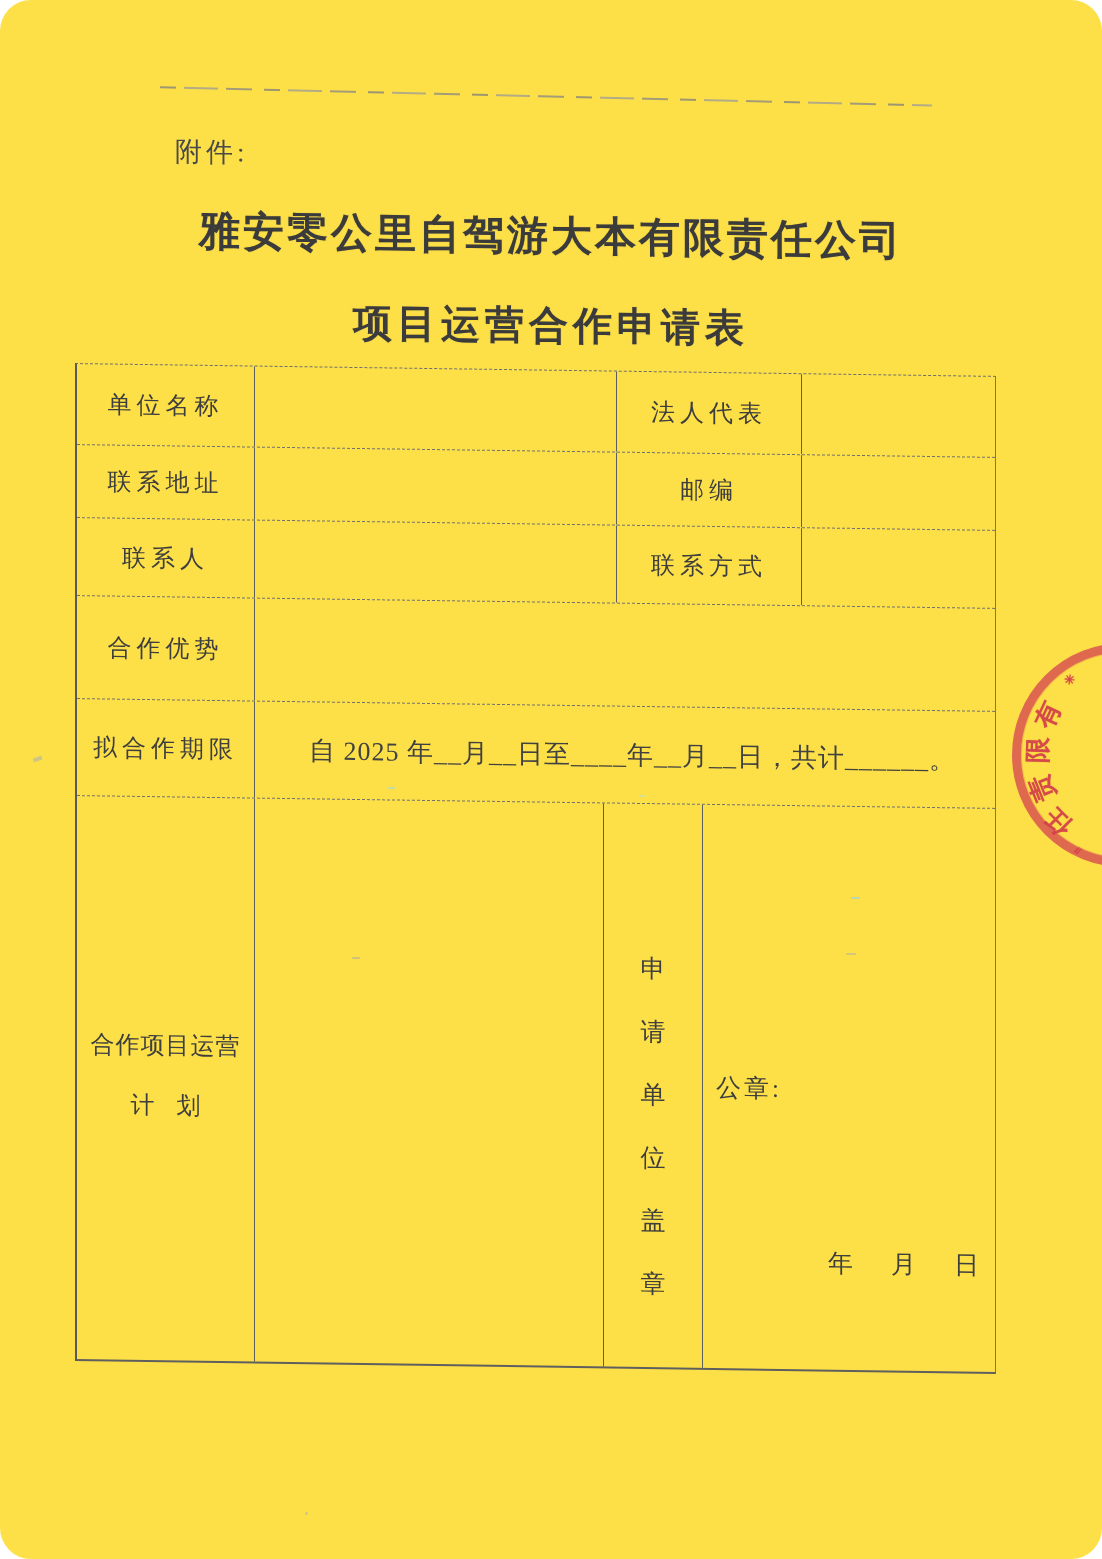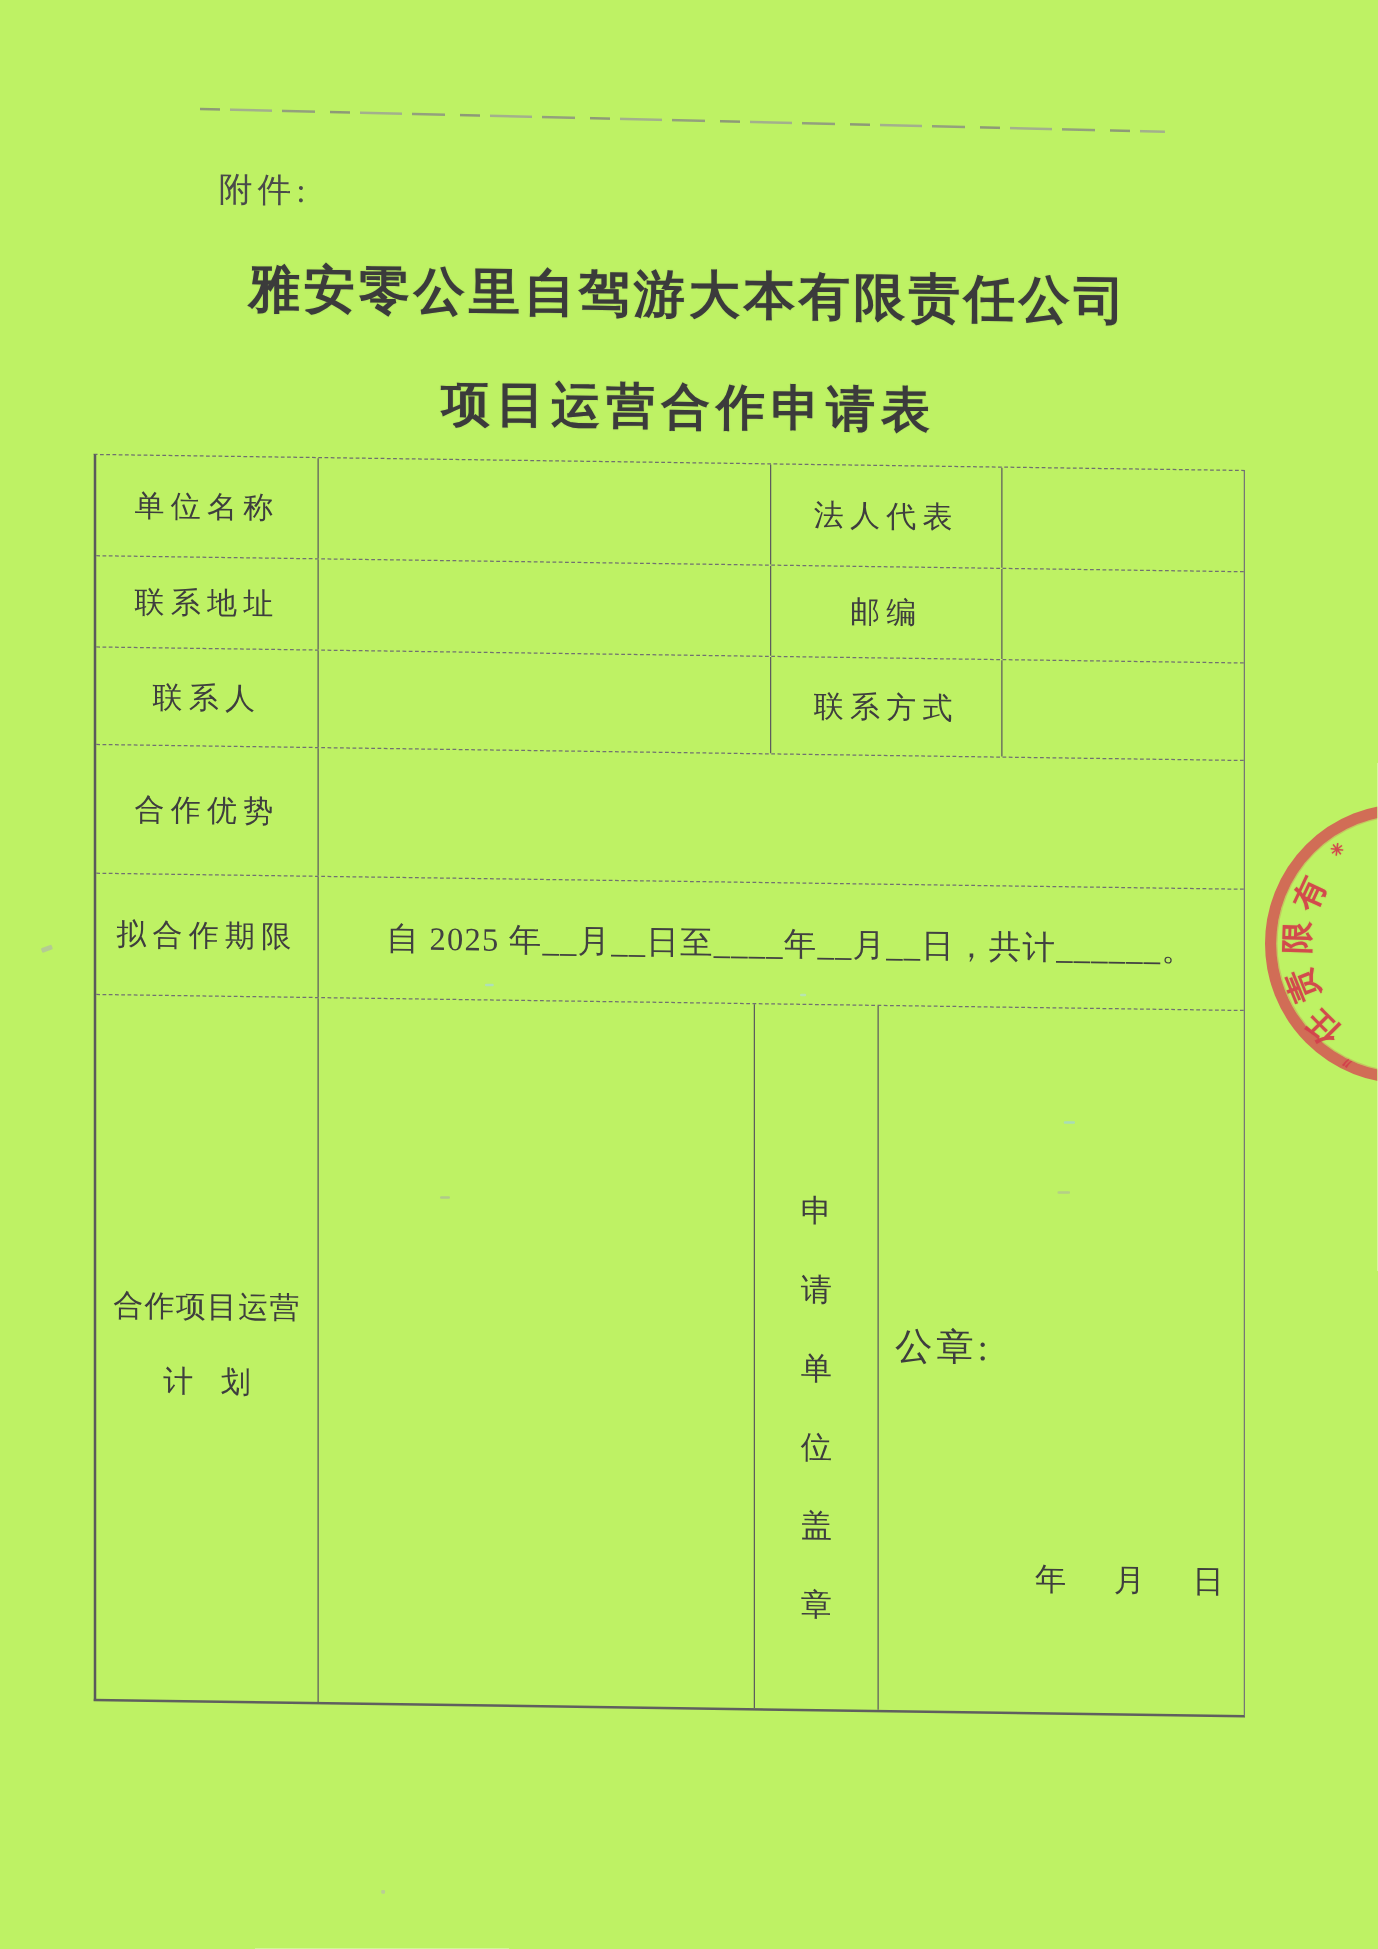--- a/index.html
+++ b/index.html
@@ -1,17 +1,17 @@
 <!DOCTYPE html>
 <html><head>
 <meta charset="utf-8">
 <style>
   html,body{margin:0;padding:0;}
   body{font-family:"Liberation Serif","DejaVu Serif",serif;color:#3e3e3e;}
-  .page{position:relative;width:1102px;height:1559px;background:#bef264;overflow:hidden;}
+  .page{position:relative;width:1102px;height:1559px;background:#fde047;overflow:hidden;border-radius:31px;}
 
   
   .skew{position:absolute;inset:0;transform:skewY(0.8deg);transform-origin:0 0;}
 
   
   .scanline{position:absolute;left:160px;top:84px;width:772px;height:2px;
     transform:rotate(0.55deg);transform-origin:0 0;opacity:.75;
     background:repeating-linear-gradient(90deg,#7d7d7d 0 16px,transparent 16px 24px,#9a9a9a 24px 58px,transparent 58px 66px,#858585 66px 92px,transparent 92px 104px);}
 
   .attach{position:absolute;left:175px;top:131px;font-size:27px;letter-spacing:4px;color:#4a4a4a;}
@@ -33,21 +33,21 @@
   .c-span{flex:1;border-right:none;justify-content:flex-start;}
   .period-text{padding-left:54px;font-size:26px;letter-spacing:1px;white-space:nowrap;color:#414141;}
 
   
   .r6 .c-plan{width:178px;flex-direction:column;justify-content:flex-start;padding-top:232px;font-size:24px;letter-spacing:1px;}
   .plan-l2{margin-top:28px;letter-spacing:22px;margin-left:22px;}
   .r6 .c-space{width:349px;}
   .r6 .c-vert{width:99px;flex-direction:column;justify-content:flex-start;padding-top:148px;font-size:25px;}
   .r6 .c-vert span{display:block;margin-bottom:30px;}
   .r6 .c-seal{flex:1;border-right:none;position:relative;}
-  .gongzhang{position:absolute;left:13px;top:252px;font-size:30px;letter-spacing:3px;}
+  .gongzhang{position:absolute;left:13px;top:266px;font-size:25px;letter-spacing:3px;}
   .dateline{position:absolute;top:440px;right:16px;display:flex;gap:38px;font-size:25px;}
 
   
   .stamp-ring{position:absolute;left:1012px;top:643px;width:224px;height:224px;border-radius:50%;
     border:9px solid rgba(214,72,82,.78);box-sizing:border-box;filter:blur(.4px);
     box-shadow:inset 0 0 0 1px rgba(214,72,82,.25);}
   .stamp-glyph{position:absolute;color:rgba(211,62,74,.88);font-weight:700;
     text-shadow:0 0 1px rgba(214,72,82,.45);transform-origin:center;white-space:nowrap;}
 
   

